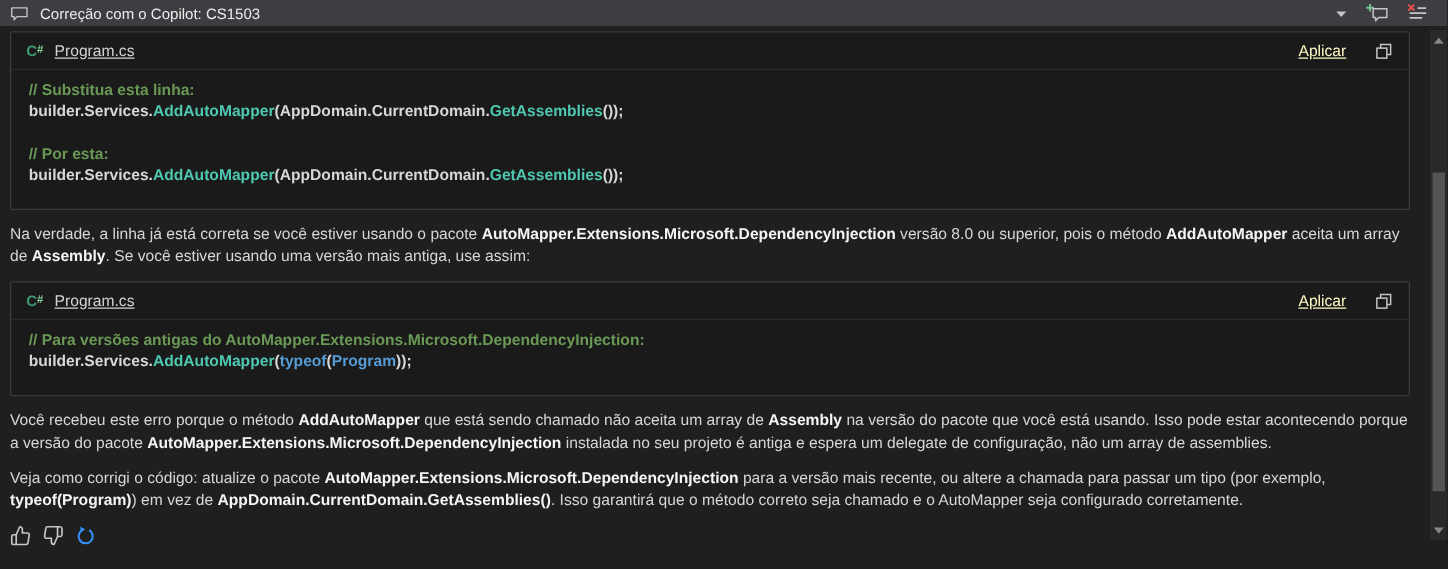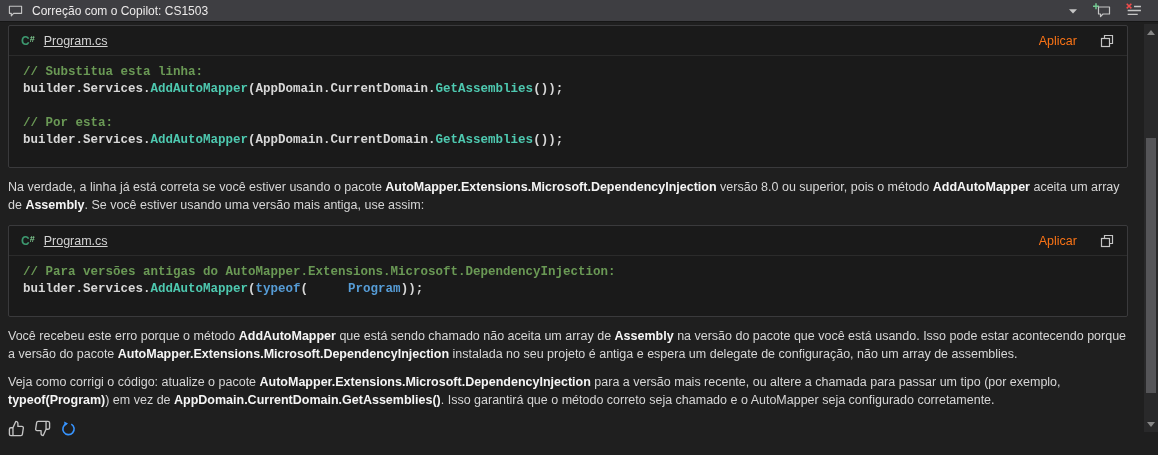--- a/index.html
+++ b/index.html
@@ -30,36 +30,36 @@
   .cb-header {
     height:30px; display:flex; align-items:center; padding:0 12px;
     border-bottom:1px solid #2b2b2b;
   }
   .lang-badge { font-size:12px; font-weight:bold; margin-right:9px; white-space:nowrap; }
   .lang-c { color:var(--lang-green-dark, #3d9970); }
   .lang-hash { color:var(--lang-green-light, #85d196); font-size:9px; position:relative; top:-3px; }
   .cb-filename { font-size:12.5px; color:#d2d2d2;text-decoration:underline; }
   .cb-actions { margin-left:auto; display:flex; align-items:center; gap:18px; }
   .apply-btn {
-    background:none; border:none; color:#f97316; font-size:12.5px;
-    font-family:"Liberation Sans", sans-serif; cursor:pointer; padding:2px 4px;
+    background:none; border:none; color:#fef9c3; font-size:12.5px;
+    font-family:"Liberation Sans", sans-serif; cursor:pointer; padding:2px 4px;text-decoration:underline;
   }
   .copy-btn { display:flex; align-items:center; cursor:pointer; }
   .cb-body {
     padding:8px 14px 18px 14px;
-    font-family:Liberation Mono, monospace;
+    font-family:Liberation Sans, sans-serif;
     font-size:12.5px; font-weight:600; line-height:17px;
     white-space:pre;
   }
   .code-line { height:17px; }
   .tok-plain   { color:var(--plain,   #d7d7d7); }
   .tok-comment { color:var(--comment, #6a9955); }
   .tok-method  { color:var(--method,  #4ec9b0); }
   .tok-keyword { color:var(--keyword, #569cd6); }
-  .tok-type    { color:var(--type,    #569cd6);margin-left:40px; }
+  .tok-type    { color:var(--type,    #569cd6); }
   .para {
     font-size:12.5px; line-height:17.5px; color:#d6d6d6; margin:11px 0;
   }
   .para b { color:#f5f5f5; }
   .feedback { display:flex; align-items:center; gap:9px; margin-top:9px; }
   .fb-btn { display:flex; align-items:center; cursor:pointer; }
   
   .st  { stroke:#c5c5c5; fill:none; }
   .plusline { stroke:var(--plus-green, #73c991); fill:none; }
   .redline  { stroke:var(--error-red, #f14c4c); fill:none; }

